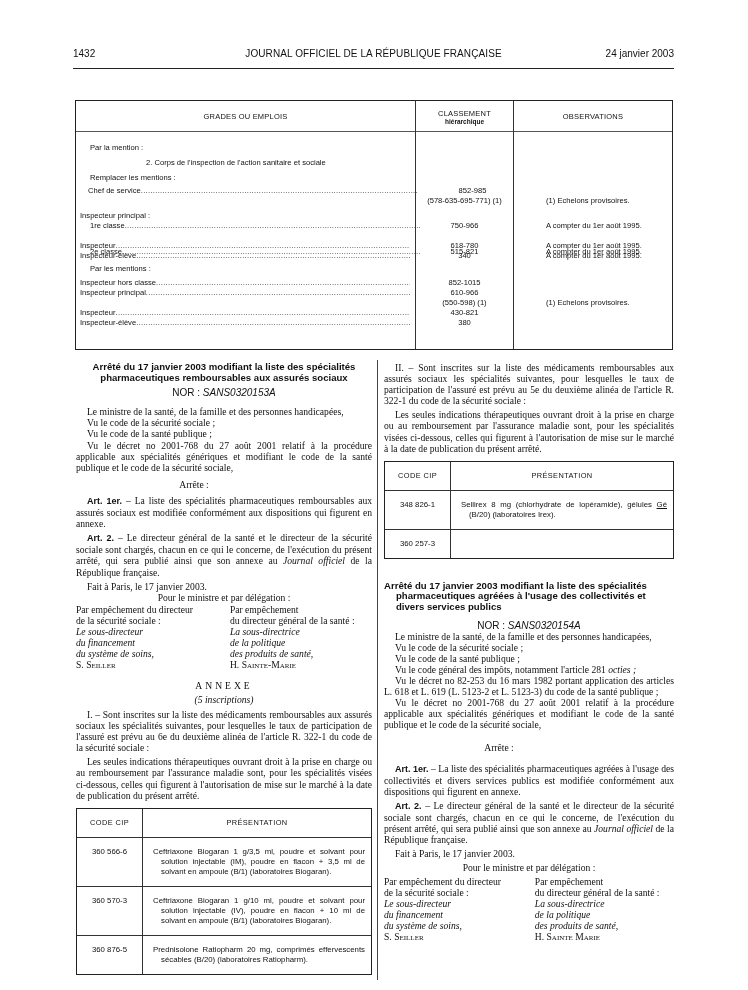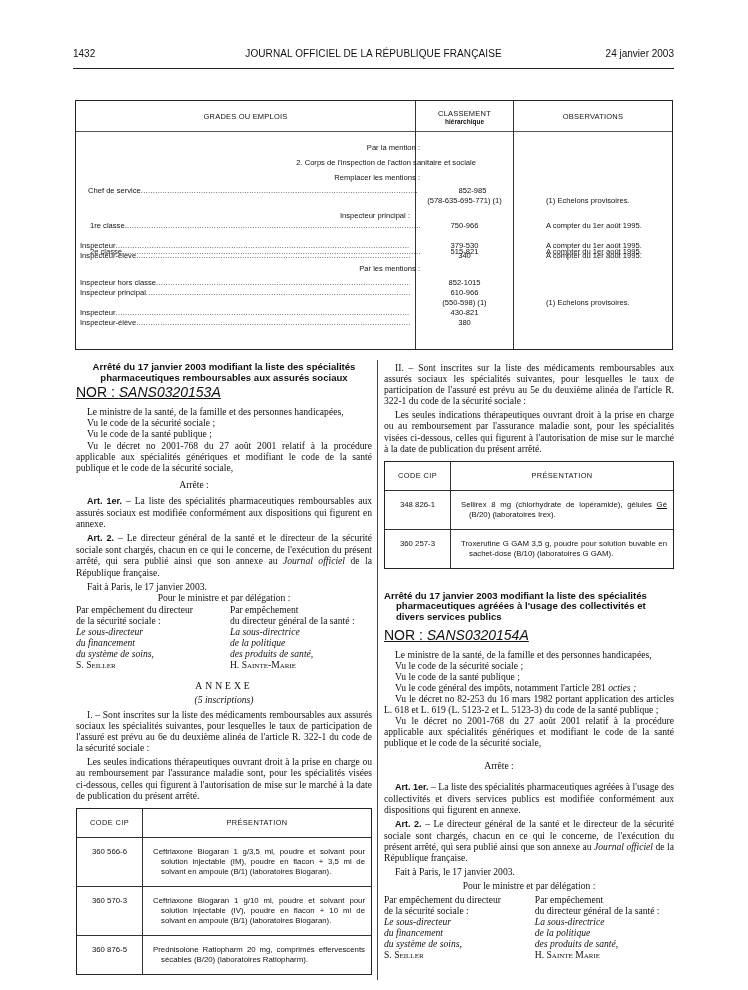--- a/index.html
+++ b/index.html
@@ -13,36 +13,36 @@
   #running-header .date { position: absolute; right: 0; top: 0; }
   #header-rule { position: absolute; left: 73px; top: 68px; width: 601px; height: 1px; background: #222; }
 
   
   #grades-table { position: absolute; left: 75px; top: 100px; width: 598px; height: 250px; border: 1.3px solid #222; font-family: "Liberation Sans", sans-serif; font-size: 8px; }
   #grades-table .hdr { position: absolute; left: 0; top: 0; right: 0; height: 31px; border-bottom: 1px solid #555; }
   #grades-table .vline { position: absolute; top: 0; bottom: 0; width: 1px; background: #333; }
   #grades-table .h-cell { position: absolute; top: 0; height: 31px; display: flex; flex-direction: column; align-items: center; justify-content: center; text-align: right; font-size: 7.5px; letter-spacing: 0.2px; }
   #grades-table .h-cell .sub { font-size: 6.5px; font-weight: bold; letter-spacing: 0; }
   .g-row { position: absolute; left: 0; right: 0; height: 10px; line-height: 10px; font-size: 7.6px; }
-  .g-row .lbl { position: absolute; left: 4px; width: 330px; white-space: nowrap; overflow: hidden; text-align: right; }
+  .g-row .lbl { position: absolute; left: 4px; width: 330px; white-space: nowrap; overflow: hidden; }
   .g-row .lbl.dotted::after { content: "......................................................................................................................................................................................................."; letter-spacing: 0.3px; color: #222; }
   .g-row .lbl.ind1 { left: 14px; }
   .g-row .lbl.ind2 { left: 70px; }
   .g-row .cls { position: absolute; left: 340px; width: 97px; text-align: center; }
   .g-row .obs { position: absolute; left: 470px; white-space: nowrap; }
 
   
   .col { position: absolute; top: 362px; font-size: 9.6px; line-height: 11.1px; text-align: justify; }
   #left-col { left: 76px; width: 296px; }
   #right-col { left: 384px; width: 290px; }
   #col-divider { position: absolute; left: 377px; top: 360px; width: 1px; height: 620px; background: #444; }
 
   .arrete-title { font-family: "Liberation Sans", sans-serif; font-weight: bold; font-size: 9.6px; line-height: 10.6px; text-align: center; }
   .arrete-title.left-aligned { text-align: left; padding-left: 12px; text-indent: -12px; }
-  .nor { font-family: "Liberation Sans", sans-serif; font-size: 14px; text-align: left; margin-top: 4px; margin-bottom: 8px; text-decoration: underline; }
+  .nor { font-family: "Liberation Sans", sans-serif; font-size: 10px; text-align: center; margin-top: 4px; margin-bottom: 8px; }
   .nor i { font-style: italic; }
   p.par { text-indent: 11px; margin-bottom: 0; }
   p.par.gap { margin-top: 3px; }
   p.center { text-align: center; text-indent: 0; }
   .arrete-word { text-align: center; padding-right: 60px; margin: 6px 0 5px 0; }
   .art-label { font-family: "Liberation Sans", sans-serif; font-weight: bold; font-size: 9px; }
   .sc { font-variant: small-caps; }
 
   .sig { display: flex; justify-content: space-between; text-align: left; line-height: 11px; margin-top: 1px; }
   .sig .s { width: 48%; }
@@ -120,21 +120,21 @@
         <span class="cls">750-966</span>
         <span class="obs">A compter du 1er août 1995.</span>
       </div>
       <div class="g-row" style="top: 146px;">
         <span class="lbl dotted ind1">2e classe</span>
         <span class="cls">515-821</span>
         <span class="obs">A compter du 1er août 1995.</span>
       </div>
       <div class="g-row" style="top: 140px;">
         <span class="lbl dotted">Inspecteur</span>
-        <span class="cls">379-530</span>
+        <span class="cls">618-780</span>
         <span class="obs">A compter du 1er août 1995.</span>
       </div>
       <div class="g-row" style="top: 150px;">
         <span class="lbl dotted">Inspecteur-élève</span>
         <span class="cls">340</span>
         <span class="obs">A compter du 1er août 1995.</span>
       </div>
       <div class="g-row" style="top: 163px;">
         <span class="lbl ind1">Par les mentions :</span>
         <span class="cls"></span>
@@ -248,29 +248,26 @@
       <div class="pres">PRÉSENTATION</div>
     </div>
     <div class="cip-row">
       <div class="code">348 826-1</div>
       <div class="pres">
           <span class="hang"><span>Sellirex 8 mg (chlorhydrate de lopéramide), gélules </span><u class="ge">Gé</u><span> (B/20) (laboratoires Irex).</span></span>
         </div>
     </div>
     <div class="cip-row">
       <div class="code">360 257-3</div>
-      <div class="pres">
-          <span class="hang">Troxerutine G GAM 3,5 g, poudre pour solution buvable en sachet-dose (B/10) (laboratoires G GAM).</span>
-        </div>
     </div>
   </div>
 
   <div style="height:22px"></div>
   <div class="arrete-title left-aligned">Arrêté du 17 janvier 2003 modifiant la liste des spécialités pharmaceutiques agréées à l'usage des collectivités et divers services publics</div>
-  <div class="nor" style="margin-top:7px;margin-bottom:8px">
+  <div class="nor" style="margin-top:7px;margin-bottom:0">
     <span>NOR :</span>
     <i>SANS0320154A</i>
   </div>
   <p class="par">Le ministre de la santé, de la famille et des personnes handicapées,</p>
   <p class="par">Vu le code de la sécurité sociale ;</p>
   <p class="par">Vu le code de la santé publique ;</p>
   <p class="par"><span>Vu le code général des impôts, notamment l'article 281 </span><i>octies ;</i></p>
   <p class="par">Vu le décret no 82-253 du 16 mars 1982 portant application des articles L. 618 et L. 619 (L. 5123-2 et L. 5123-3) du code de la santé publique ;</p>
   <p class="par">Vu le décret no 2001-768 du 27 août 2001 relatif à la procédure applicable aux spécialités génériques et modifiant le code de la santé publique et le code de la sécurité sociale,</p>
   <div class="arrete-word" style="margin:12px 0 9px 0">Arrête :</div>

